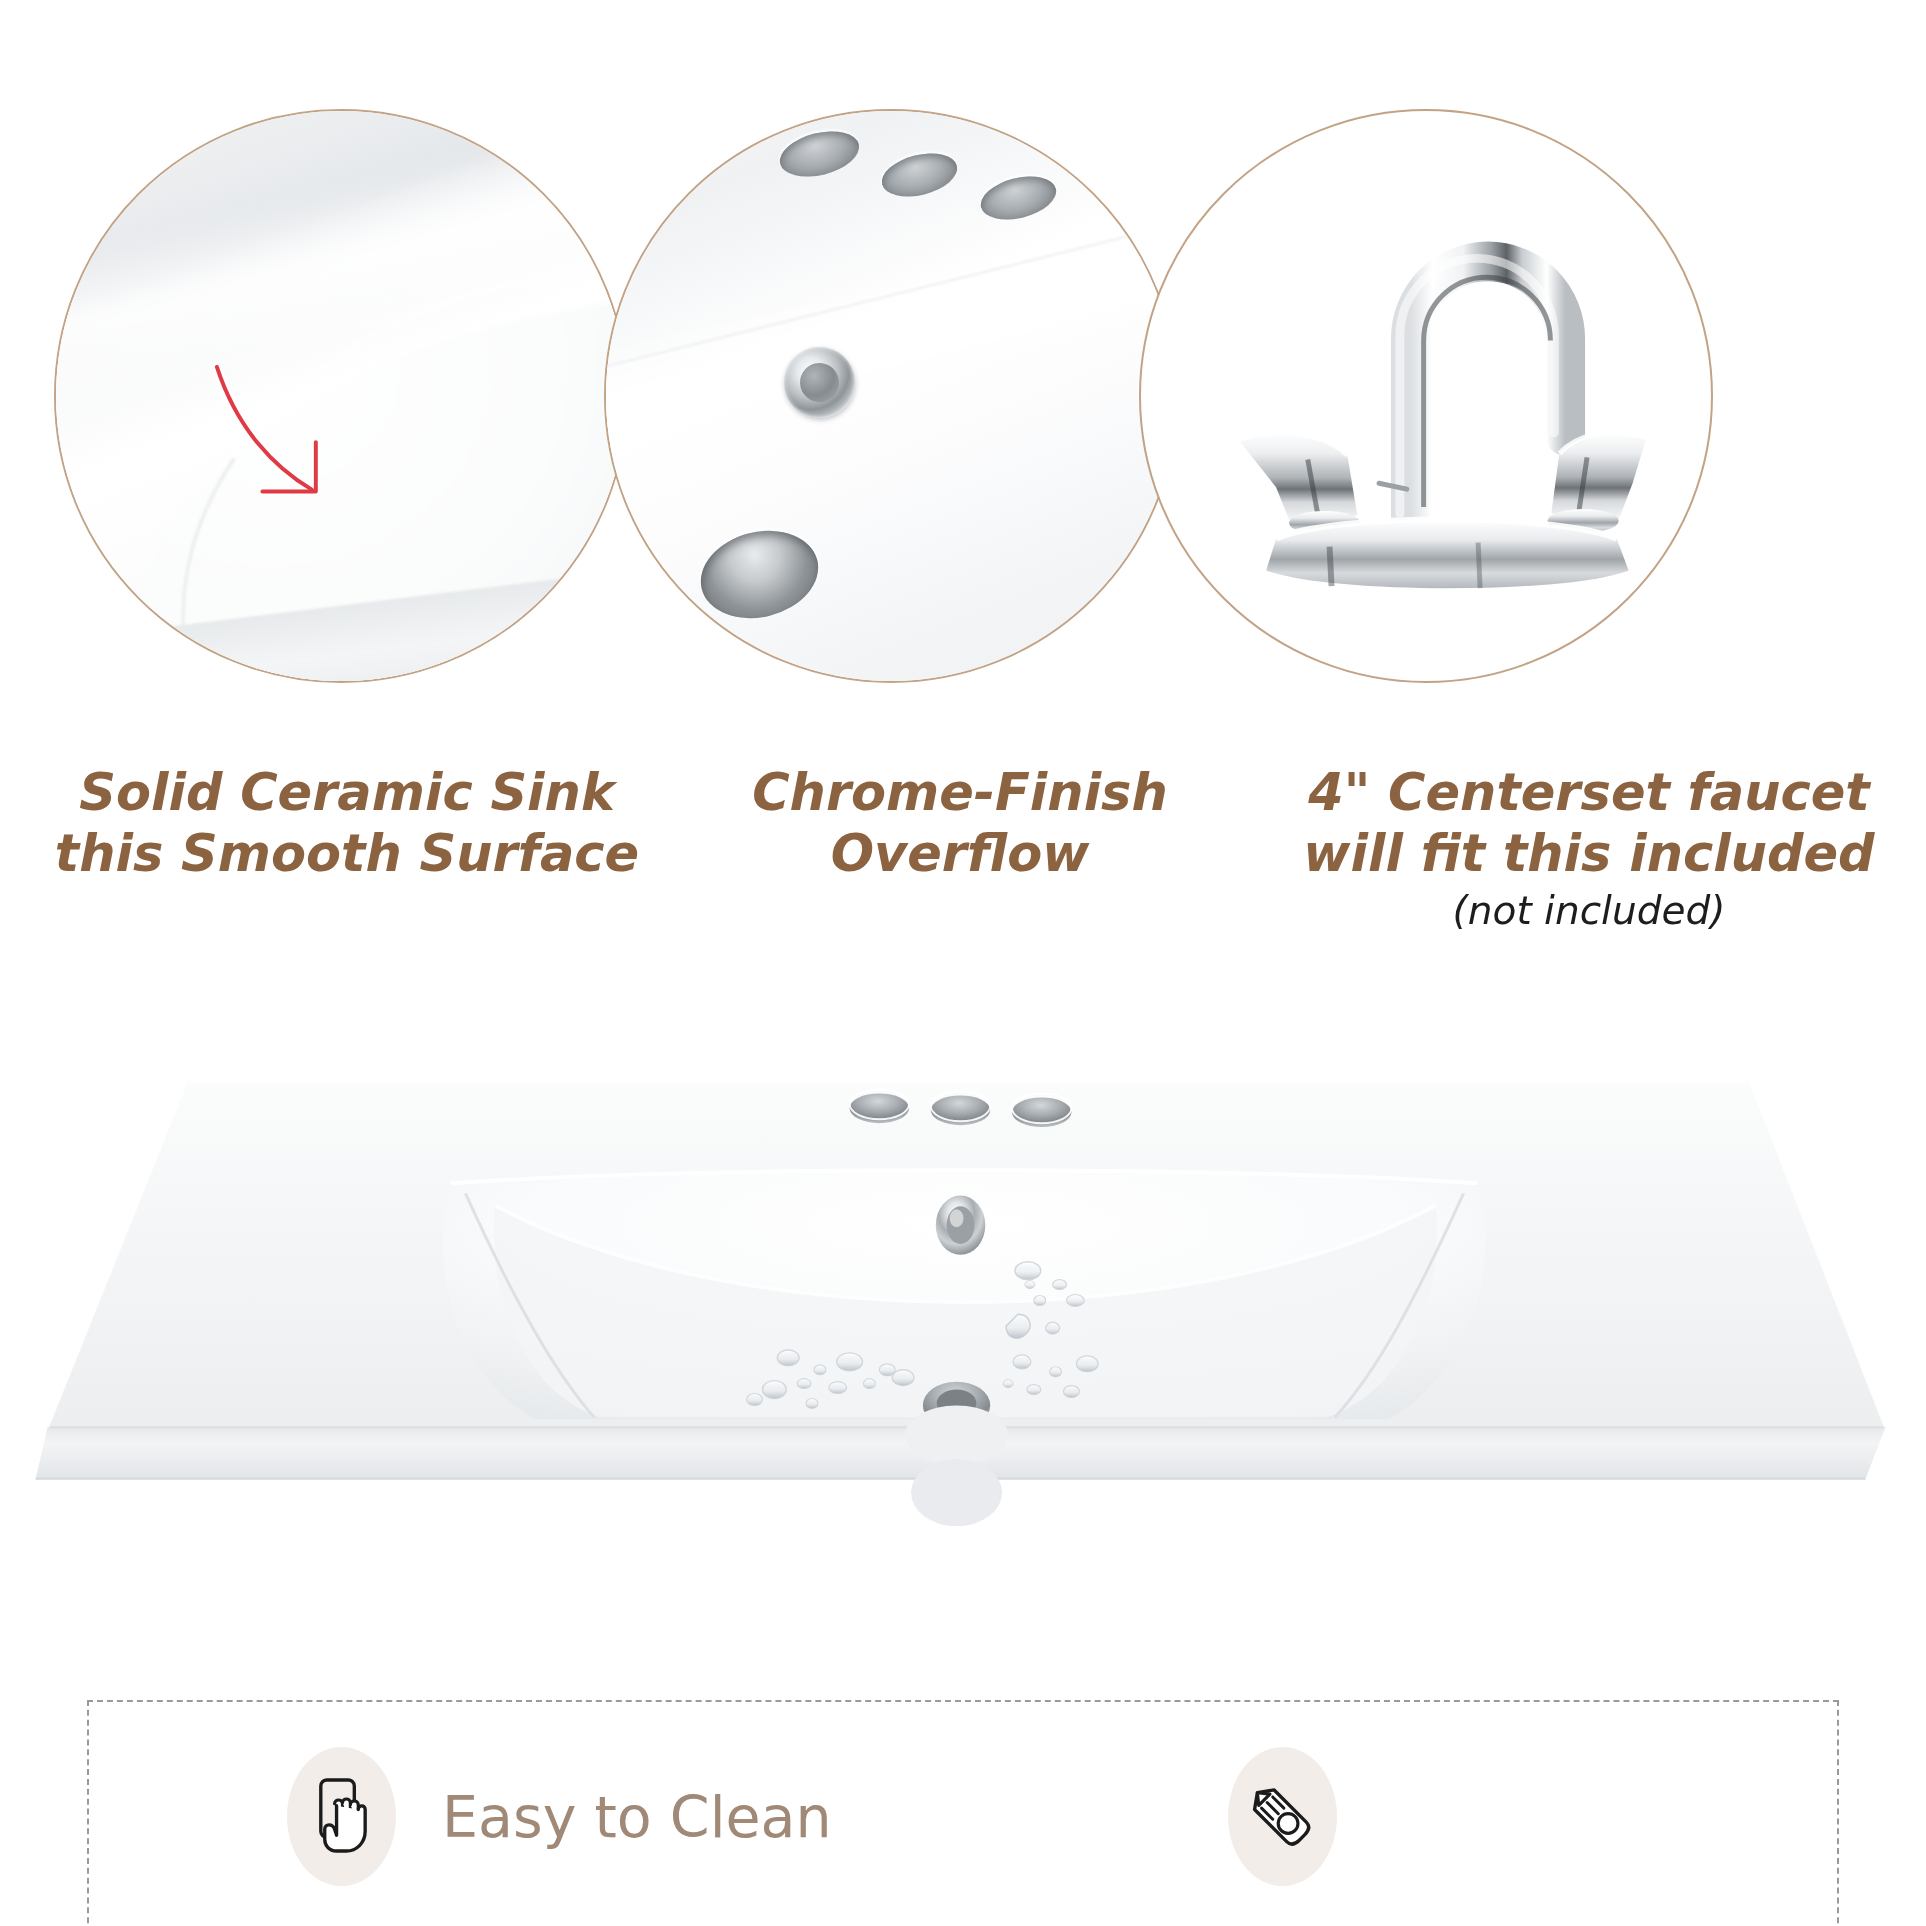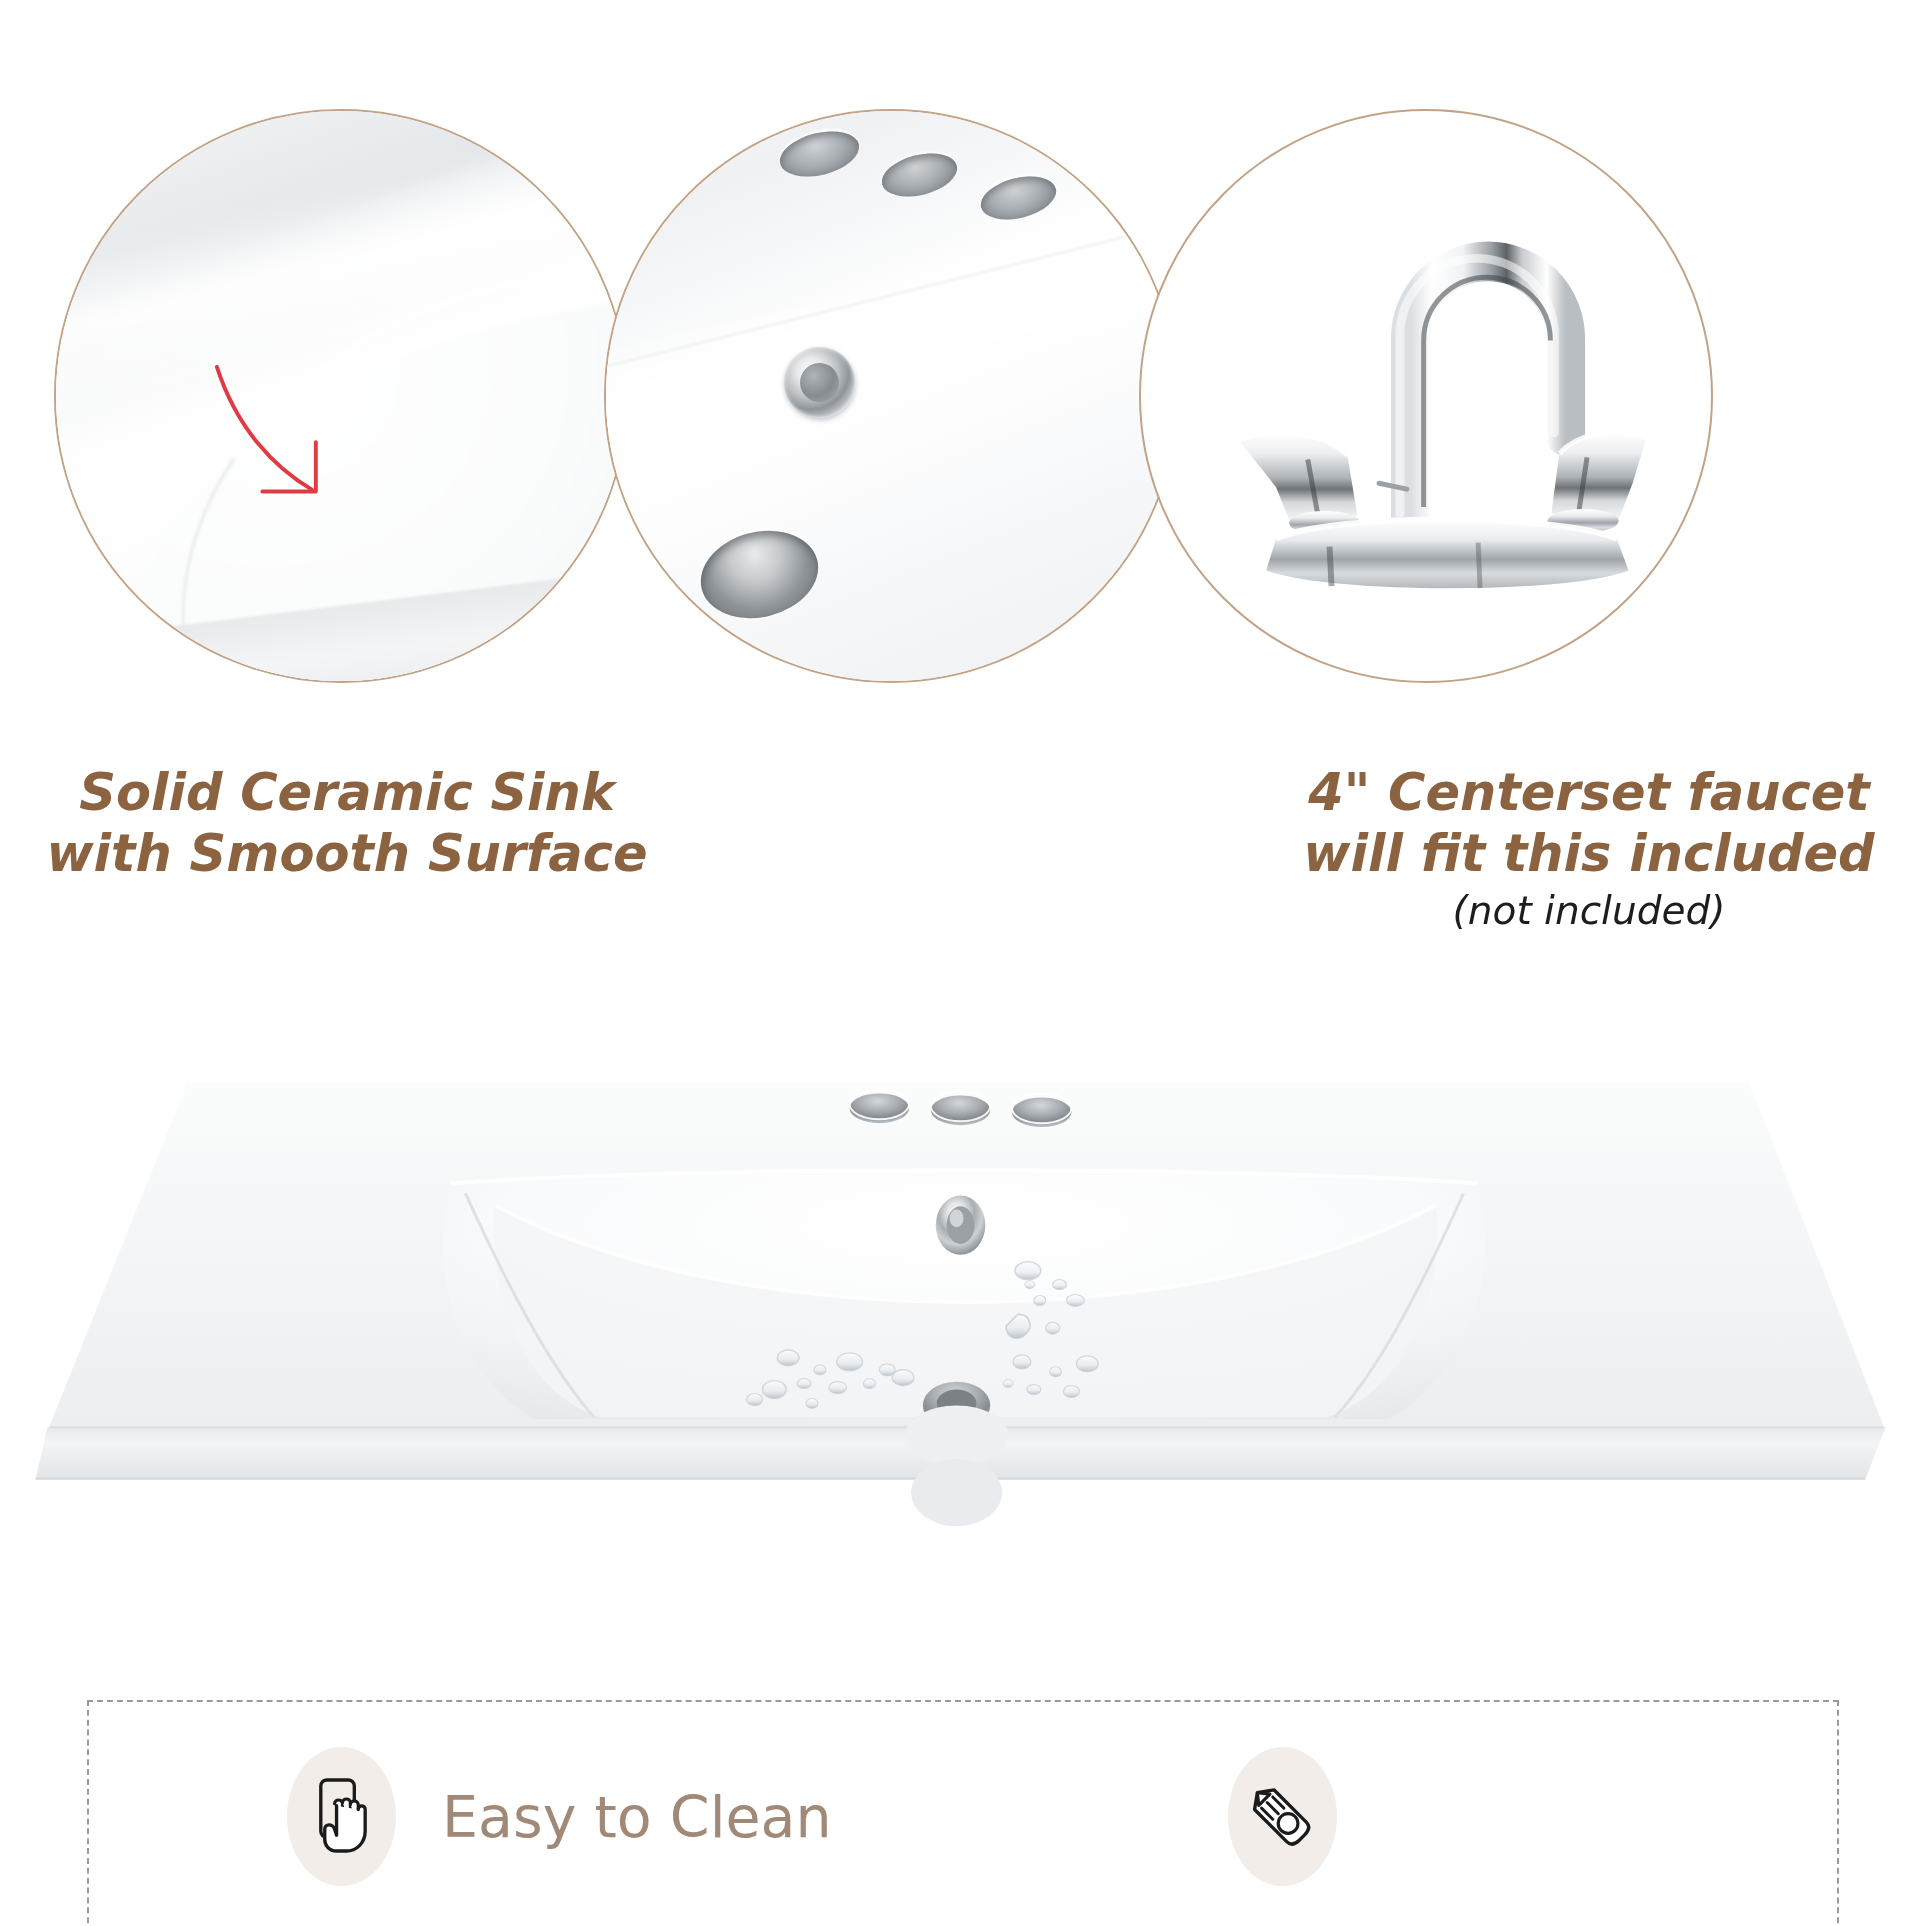--- a/index.html
+++ b/index.html
@@ -263,21 +263,25 @@
           <path d="M150 360 L152 400" stroke="rgba(60,65,70,.45)" stroke-width="6" fill="none"></path>
           <path d="M300 356 L302 402" stroke="rgba(60,65,70,.35)" stroke-width="5" fill="none"></path>
         </svg>
       </div>
     </div>
   </div>
 
   <div class="captions">
     <div class="caption cap1">
       <div class="line">Solid Ceramic Sink</div>
-      <div class="line">with Smooth Surface</div>
+      <div class="line">this Smooth Surface</div>
+    </div>
+    <div class="caption cap2">
+      <div class="line">Chrome-Finish</div>
+      <div class="line">Overflow</div>
     </div>
     <div class="caption cap3">
       <div class="line">4" Centerset faucet</div>
       <div class="line">will fit this included</div>
       <div class="sub">(not included)</div>
     </div>
   </div>
 
   <div class="sink-wrap">
     <svg class="sink-svg" viewBox="0 0 1946 520" preserveAspectRatio="none">

